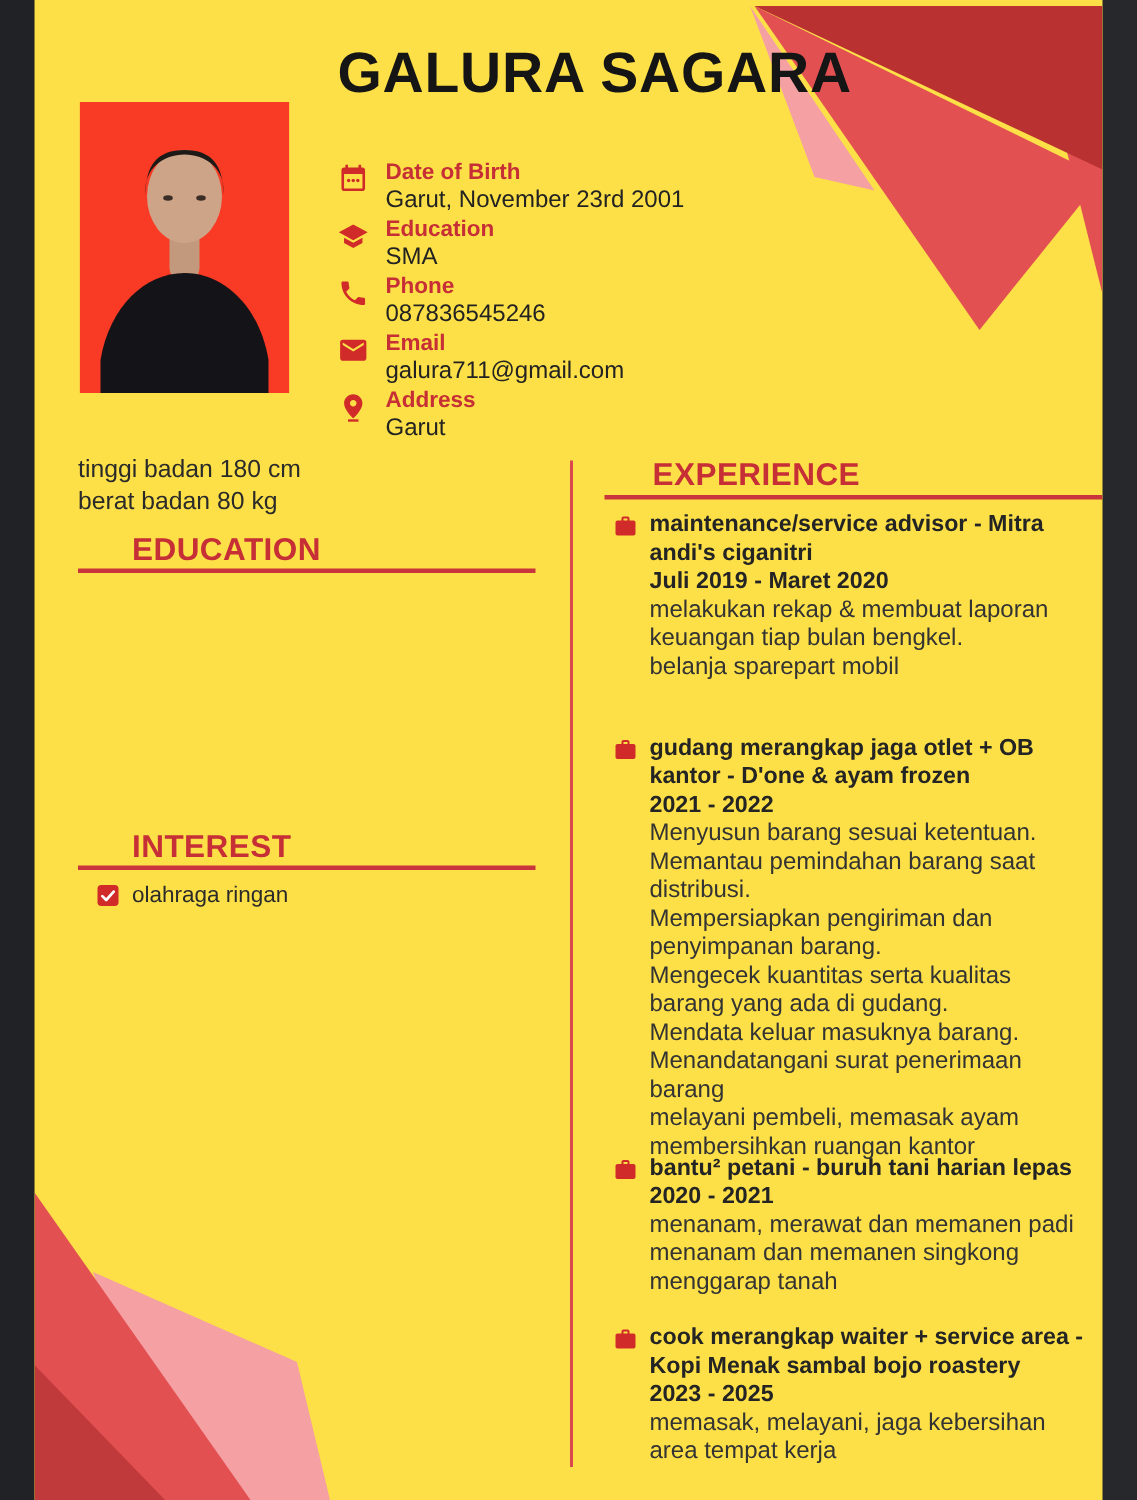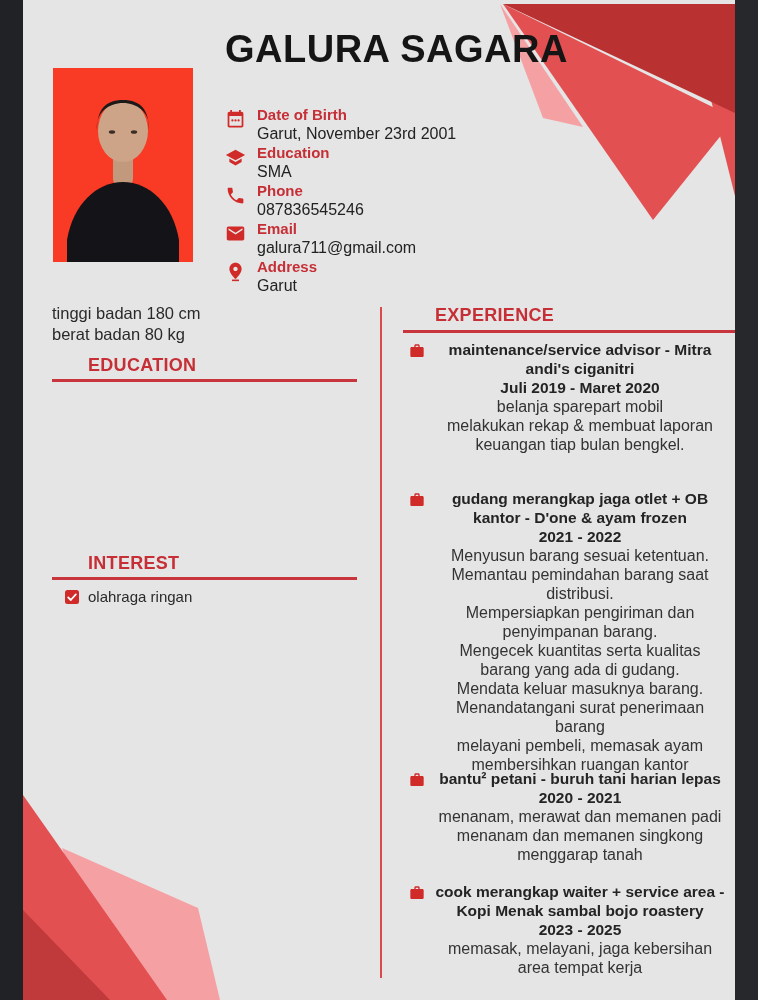--- a/index.html
+++ b/index.html
@@ -7,21 +7,21 @@
     width:758px;height:1000px;position:relative;overflow:hidden;
     background:#232528;
     font-family:"Liberation Sans", sans-serif;
     -webkit-font-smoothing:antialiased;
   }
   .frame-strip{position:absolute;top:0;height:1000px;background:#202225;}
   .frame-strip.left{left:0;width:23px;border-right:3px solid #101113;}
   .frame-strip.right{right:0;width:23px;background:#26282b;}
   .page{
     position:absolute;left:23px;top:0;width:712px;height:1000px;
-    background:#e5e5e5;overflow:hidden;
+    background:#fde047;overflow:hidden;
   }
   .decor-svg{position:absolute;left:0;top:0;width:712px;height:1000px;pointer-events:none;}
 
   .doc-name{
     position:absolute;left:202px;top:28px;
     font-size:38px;font-weight:bold;color:#151515;letter-spacing:.5px;white-space:nowrap;
   }
 
   .photo{
     position:absolute;left:30px;top:68px;width:140px;height:194px;overflow:hidden;
@@ -39,40 +39,40 @@
     position:absolute;left:34px;top:18px;
     font-size:16px;color:#222;line-height:19px;white-space:nowrap;
   }
 
   .profile-lines{
     position:absolute;left:29px;top:303px;
     font-size:16.5px;color:#2a2a2a;line-height:21px;
   }
 
   .section-heading{
-    position:absolute;font-size:18px;font-weight:bold;color:#c62f36;letter-spacing:.3px;white-space:nowrap;
+    position:absolute;font-size:21px;font-weight:bold;color:#c62f36;letter-spacing:.3px;white-space:nowrap;
   }
   .rule{position:absolute;height:2.5px;background:#c9353c;}
 
   .edu-timeline{position:absolute;left:29px;top:390px;width:320px;height:150px;}
   .edu-line{position:absolute;left:17px;top:10px;width:3px;height:132px;background:#cf3337;}
   .edu-dot{position:absolute;left:11px;width:15px;height:15px;border-radius:50%;background:#cf3337;}
   .edu-entry{position:absolute;left:36px;width:280px;font-size:15.5px;font-weight:bold;color:#242424;line-height:19px;}
 
   .interest-row{position:absolute;left:42px;top:588px;}
   .checkbox{position:absolute;left:0;top:2px;width:14px;height:14px;background:#d02b28;border-radius:2.5px;}
   .checkbox svg{position:absolute;left:1px;top:1px;width:12px;height:12px;}
   .interest-label{position:absolute;left:23px;top:0;font-size:15px;color:#2a2a2a;white-space:nowrap;}
 
   .divider{position:absolute;left:357px;top:307px;width:2px;height:671px;background:#da4a4c;}
 
   .exp-entry{position:absolute;left:380px;width:332px;}
   .exp-icon{position:absolute;left:6px;top:3px;width:16px;height:16px;}
   .exp-icon svg{width:16px;height:16px;display:block;}
-  .exp-body{margin-left:30px;width:294px;text-align:center;}
+  .exp-body{margin-left:30px;width:294px;}
   .exp-title{font-size:15.5px;font-weight:bold;color:#242424;line-height:19px;}
   .exp-period{font-size:15.5px;font-weight:bold;color:#242424;line-height:19px;}
   .exp-detail{font-size:16px;color:#333;line-height:19px;}
 </style>
 </head>
 <body>
 
 <div class="frame-strip left"></div>
 <div class="frame-strip right"></div>
 
@@ -191,22 +191,22 @@
 
   <div class="exp-entry" style="top:340px;">
     <span class="exp-icon">
       <svg viewBox="0 0 24 24">
           <path fill="#d02b28" d="M20 6h-4V4c0-1.1-.9-2-2-2h-4C8.9 2 8 2.9 8 4v2H4c-1.1 0-2 .9-2 2v11c0 1.1.9 2 2 2h16c1.1 0 2-.9 2-2V8c0-1.1-.9-2-2-2zm-6 0h-4V4h4v2z"></path>
         </svg>
     </span>
     <div class="exp-body">
       <div class="exp-title">maintenance/service advisor - Mitra andi's ciganitri</div>
       <div class="exp-period">Juli 2019 - Maret 2020</div>
+      <div class="exp-detail">melakukan rekap &amp; membuat laporan keuangan tiap bulan bengkel.</div>
       <div class="exp-detail">belanja sparepart mobil</div>
-      <div class="exp-detail">melakukan rekap &amp; membuat laporan keuangan tiap bulan bengkel.</div>
     </div>
   </div>
 
   <div class="exp-entry" style="top:489px;">
     <span class="exp-icon">
       <svg viewBox="0 0 24 24">
           <path fill="#d02b28" d="M20 6h-4V4c0-1.1-.9-2-2-2h-4C8.9 2 8 2.9 8 4v2H4c-1.1 0-2 .9-2 2v11c0 1.1.9 2 2 2h16c1.1 0 2-.9 2-2V8c0-1.1-.9-2-2-2zm-6 0h-4V4h4v2z"></path>
         </svg>
     </span>
     <div class="exp-body">

